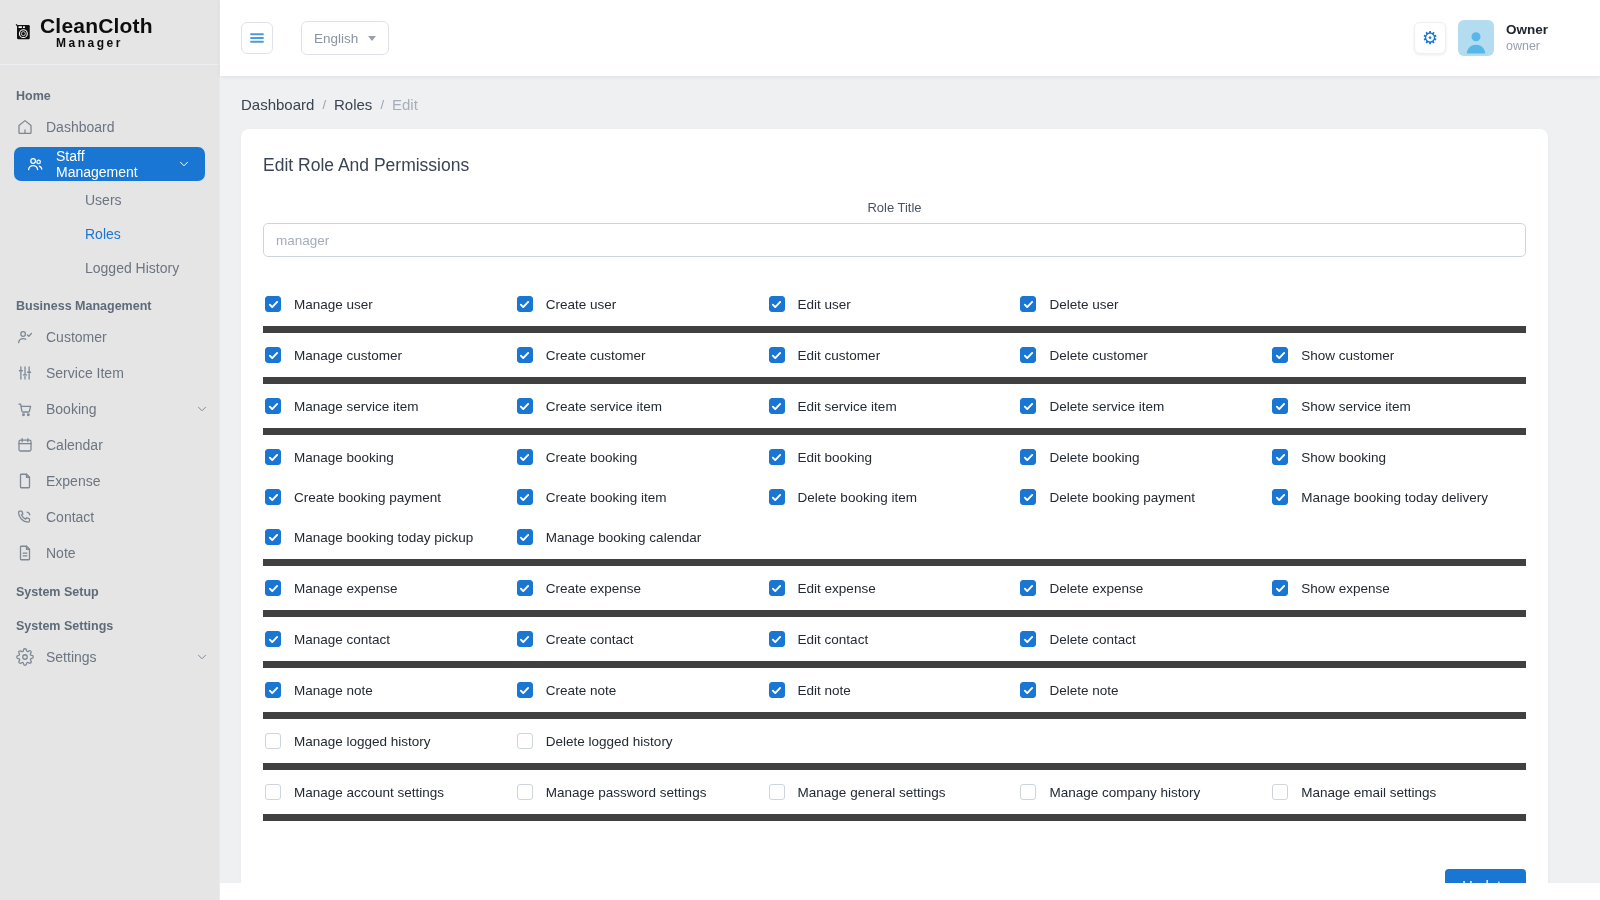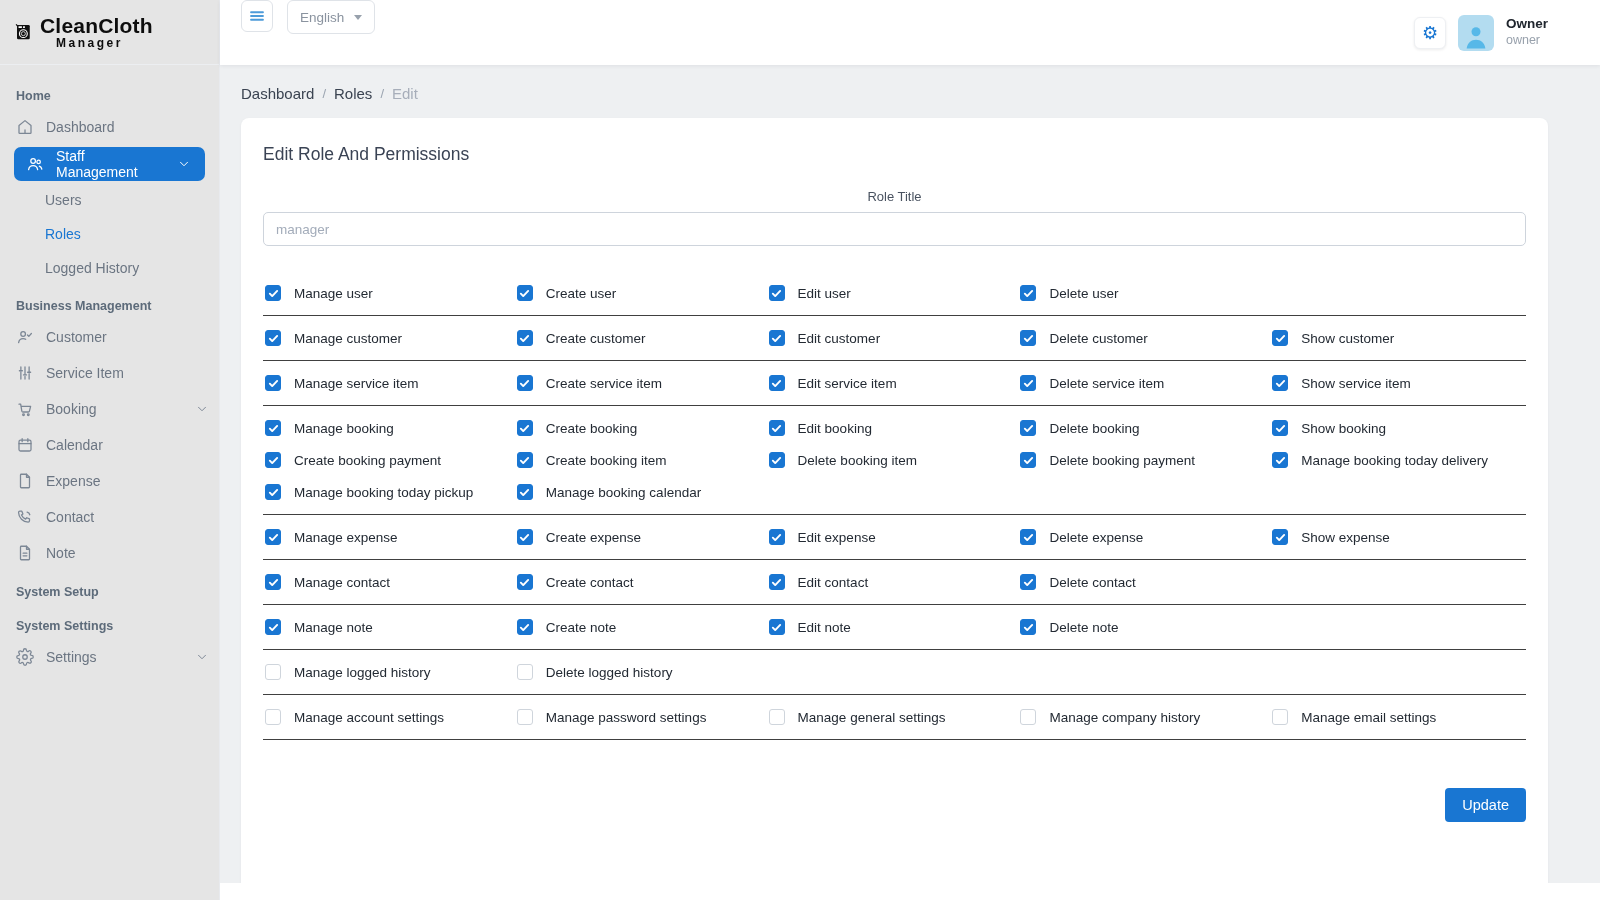--- a/index.html
+++ b/index.html
@@ -13,28 +13,28 @@
   .logo-text { line-height:1; }
   .logo-line1 { font-size:21px; font-weight:bold; color:#0d0d0d; letter-spacing:.2px; }
   .logo-line2 { font-size:12px; font-weight:bold; color:#0d0d0d; letter-spacing:2.5px; margin-left:16px; margin-top:1px; }
   .nav { padding:10px 0 0 0; }
   .nav-section-label { font-size:12.5px; font-weight:bold; color:#5d6b7a; padding:14px 16px 6px 16px; }
   .nav-item { display:flex; align-items:center; gap:12px; height:36px; padding:0 10px 0 16px; color:#6b7582; font-size:14px; cursor:pointer; }
   .nav-item .icn { color:#7c8795; display:flex; }
   .nav-item.pill { background:var(--accent); color:#fff; border-radius:7px; margin:2px 14px 2px 14px; padding:0 14px 0 12px; height:34px; }
   .nav-item.pill .icn { color:#fff; }
   .chev { margin-left:auto; display:flex; color:inherit; }
-  .nav-sub { padding:9px 16px 9px 45px; font-size:14px; color:#6b7582; cursor:pointer; }
+  .nav-sub { padding:9px 16px 9px 45px; font-size:14px; color:#6b7582; cursor:pointer;margin-left:40px; }
   .nav-sub.sub-active { color:var(--accent); }
   .icn svg { width:18px; height:18px; display:block; }
   .chev svg { width:14px; height:14px; }
 
   
   .main { flex:1; display:flex; flex-direction:column; background:#fff; }
-  .topbar { height:65px; background:#fff; display:flex; padding:0 52px 0 21px; position:relative; z-index:2; box-shadow:0 1px 4px rgba(20,20,40,.07); }
+  .topbar { height:76px; background:#fff; display:flex; align-items:center; padding:0 52px 0 21px; position:relative; z-index:2; box-shadow:0 1px 4px rgba(20,20,40,.07);gap:14px; }
   .btn-square { width:32px; height:32px; border:1px solid #dfe3e8; border-radius:6px; background:#fff; display:flex; align-items:center; justify-content:center; cursor:pointer; }
   .btn-square svg { width:18px; height:18px; color:#4d9bd9; }
   .lang-btn { margin-left:14px; height:34px; border:1px solid #dfe3e8; border-radius:6px; background:#fff; display:flex; align-items:center; gap:10px; padding:0 12px; font-size:13.5px; color:#8a939f; cursor:pointer; }
   .caret { width:0; height:0; border-left:4px solid transparent; border-right:4px solid transparent; border-top:5px solid #98a1ac; }
   .topbar-right { margin-left:auto; display:flex; align-items:center; gap:12px; }
   .gear-btn { box-shadow:0 1px 3px rgba(0,0,0,.08); border:1px solid #eef0f3; }
   .gear-btn .gear-glyph { color:var(--accent); font-size:18px; line-height:1; }
   .avatar { width:36px; height:36px; border-radius:6px; background:var(--avatar-bg); overflow:hidden; display:flex; align-items:flex-end; justify-content:center; }
   .avatar svg { width:30px; height:30px; }
   .userbox { line-height:1.25; }
@@ -48,21 +48,21 @@
   .bc-sep { color:#9aa3b0; font-size:13px; }
   .bc-muted { color:#a7aeba; }
 
   .card { background:#fff; border-radius:8px; box-shadow:0 1px 3px rgba(30,40,60,.05); padding:26px 22px 38px 22px; height:834px; }
   .card-title { font-size:17.5px; font-weight:500; color:#3a4354; }
   .field-label { font-size:13px; color:#495260; margin-top:24px;text-align:center; }
   .role-input { width:100%; height:34px; margin-top:8px; border:1px solid #ced4dc; border-radius:5px; padding:0 12px; font-size:13.5px; font-family:"Liberation Sans",sans-serif; color:#343a46; outline:none; }
   .role-input::placeholder { color:#a3acba; }
 
   .perm-wrap { margin-top:25px; }
-  .perm-group { display:grid; grid-template-columns:repeat(5,1fr); row-gap:16px; padding:14px 2px; border-bottom:1px solid #404040; }
+  .perm-group { display:grid; grid-template-columns:repeat(5,1fr); row-gap:24px; padding:14px 2px; border-bottom:7px solid #404040; }
   .perm-item { display:flex; align-items:center; gap:13px; cursor:pointer; }
   .cb { width:16px; height:16px; min-width:16px; border-radius:3px; border:1px solid #cfd5dc; background:#fff; display:flex; align-items:center; justify-content:center; }
   .cb.on { background:var(--accent); border-color:var(--accent); }
   .cb svg { width:11px; height:11px; }
   .perm-label { font-size:13.5px; color:#232a33; }
 
   .update-row { display:flex; justify-content:flex-end; margin-top:48px; }
   .update-btn { background:var(--accent); color:#fff; border:none; border-radius:4px; padding:9px 17px; font-size:14.5px; font-family:"Liberation Sans",sans-serif; cursor:pointer; }
 </style>
 </head>

